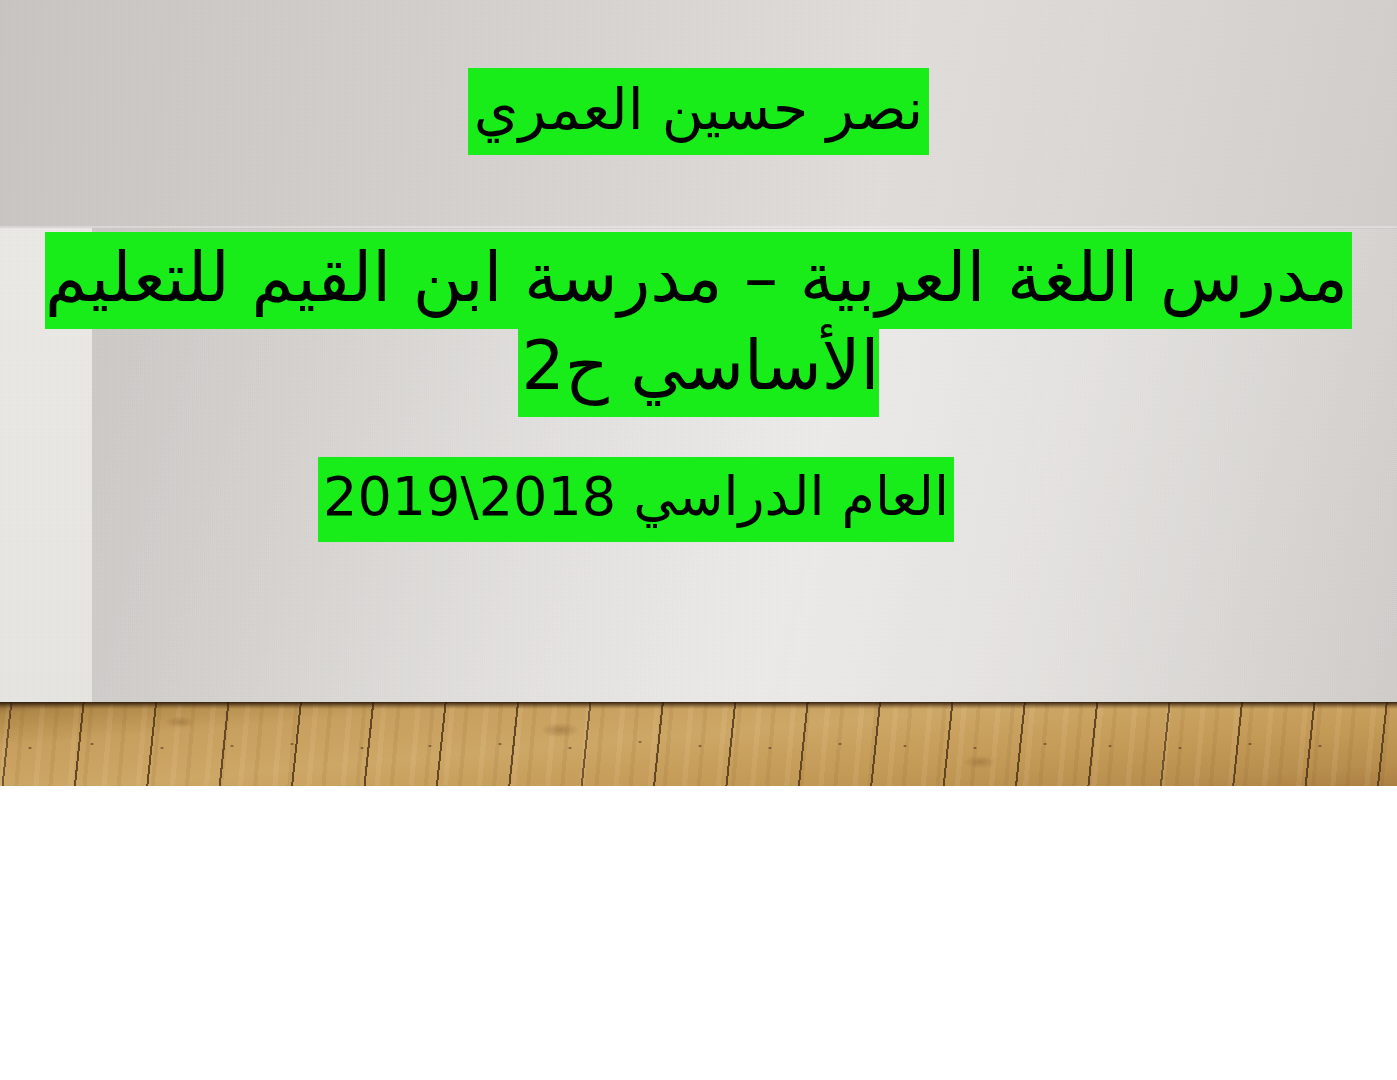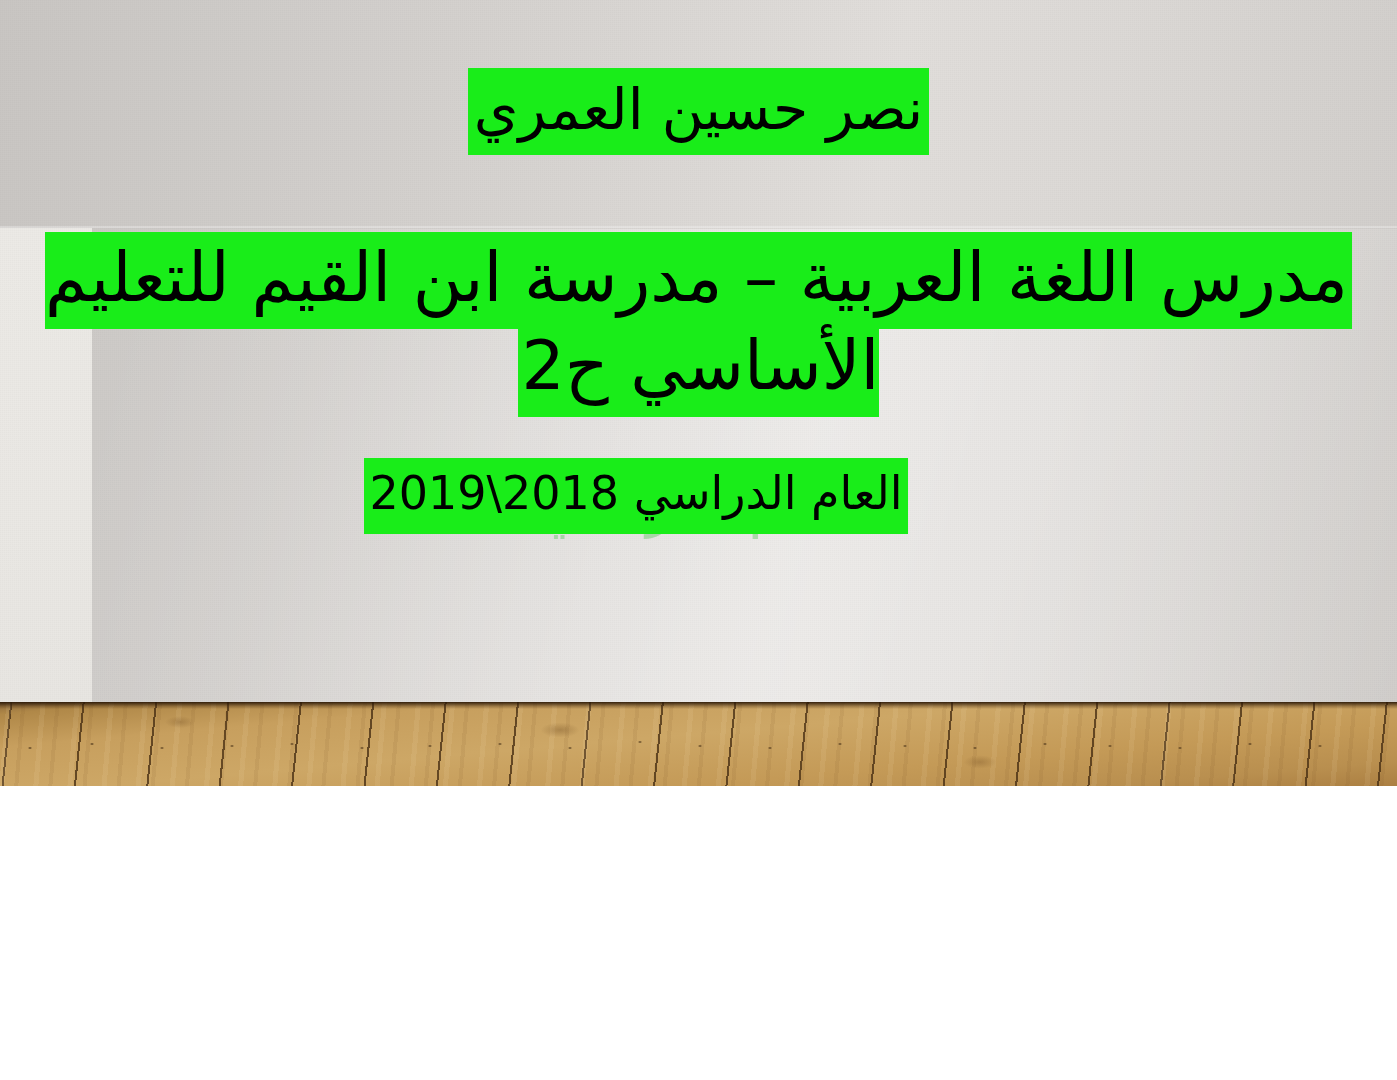--- a/index.html
+++ b/index.html
@@ -201,21 +201,21 @@
     font-size: 68px;
     white-space: normal;
     line-height: 1.30;
   }
   .line-role .hl { padding: 6px 4px 12px 4px; }
 
   .line-year {
     position: absolute;
     left: 0; top: 470px;
     width: 1272px;
-    font-size: 46px;
+    font-size: 54px;
   }
   .line-year .hl { padding: 8px 5px 14px 5px; }
 
   
   .ghost {
     position: absolute;
     left: 0;
     top: 476px;
     width: 1397px;
     text-align: center;

